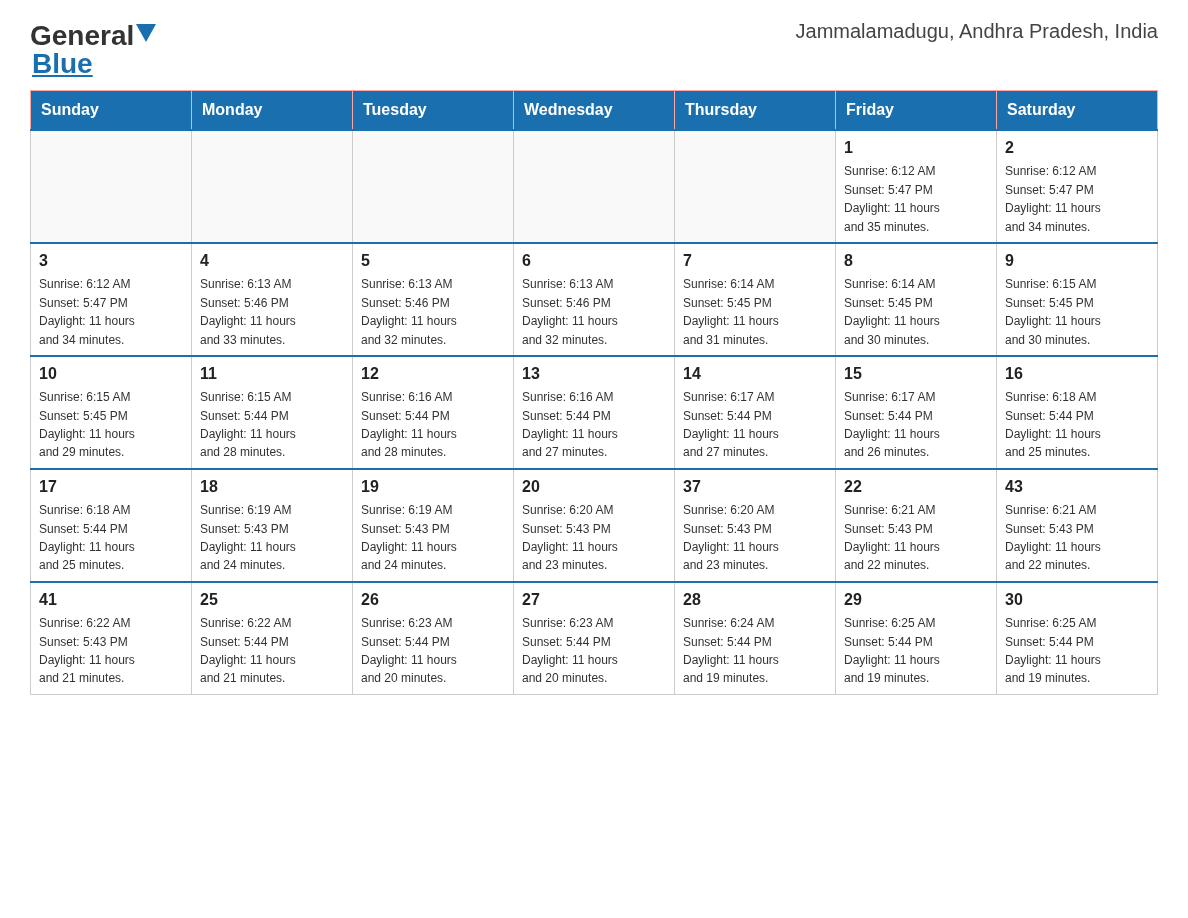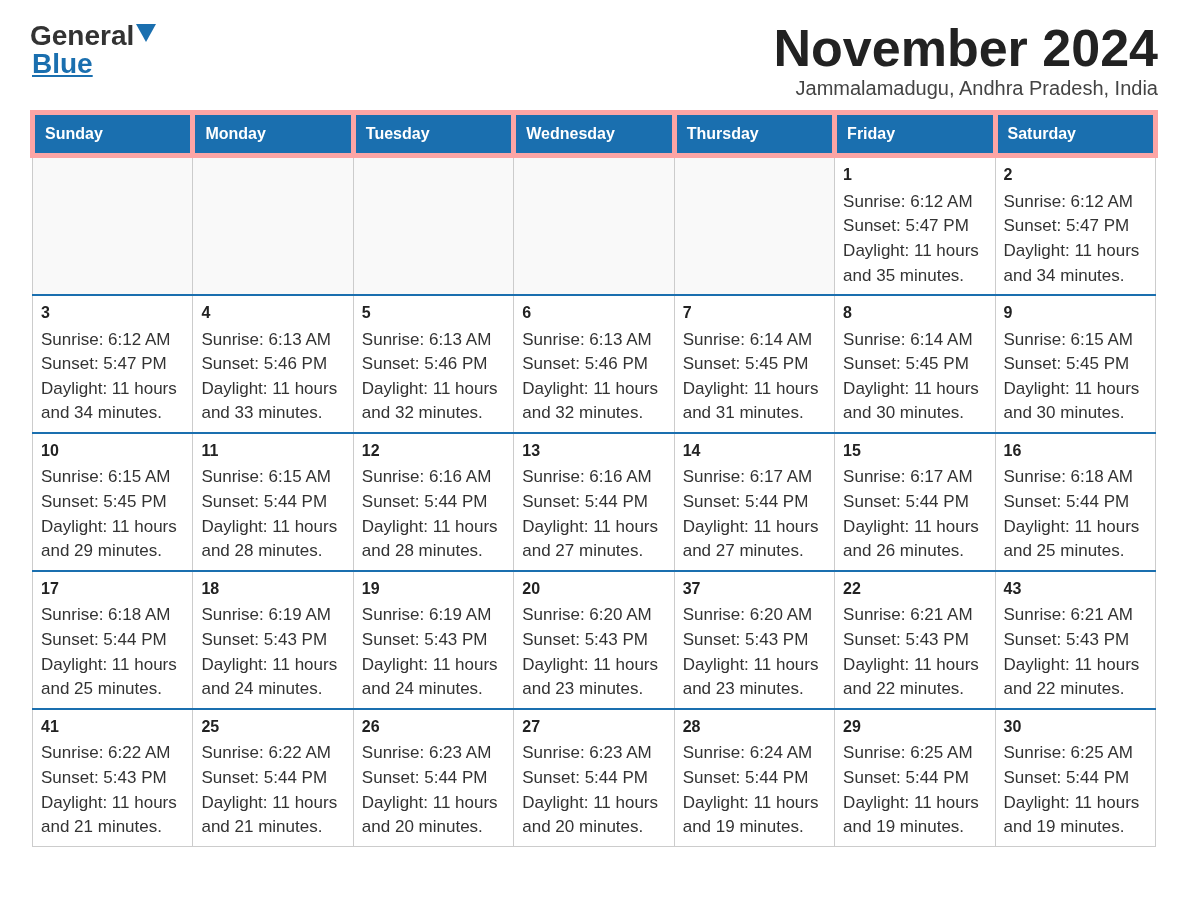--- a/index.html
+++ b/index.html
@@ -39,21 +39,21 @@
       border-collapse: collapse;
       margin-top: 10px;
     }
     .calendar-table thead tr th {
       background-color: #1a6faf;
       color: #fff;
       font-size: 16px;
       font-weight: bold;
       padding: 10px 10px;
       text-align: left;
-      border: 5px solid #fca5a5;
+      border: 1px solid #fca5a5;
     }
     .calendar-table tbody tr td {
       vertical-align: top;
       border: 1px solid #ccc;
       padding: 6px 8px;
       width: 14.28%;
       min-height: 110px;
       height: 110px;
       font-size: 13px;
       color: #333;
@@ -63,21 +63,21 @@
       border-top: 2px solid #1a6faf;
     }
     .day-number {
       font-size: 16px;
       font-weight: bold;
       color: #222;
       display: block;
       margin-bottom: 3px;
     }
     .day-info {
-      font-size: 17px;
+      font-size: 12px;
       color: #333;
       line-height: 1.45;
     }
     .empty-cell {
       background: #f9f9f9;
     }
     .logo-combined {
       display: flex;
       align-items: center;
     }
@@ -110,21 +110,20 @@
           <span class="logo-word-general">General</span>
           <svg width="20" height="20" viewBox="0 0 20 20" style="margin-left:2px;margin-top:-4px;">
             <polygon points="0,0 20,0 10,18" fill="#1a6faf"></polygon>
           </svg>
         </div>
         <span class="logo-word-blue" style="margin-top:-4px;margin-left:2px;">Blue</span>
       </div>
     </div>
   </div>
   <div class="title-area">
-    <div class="month-title">November 2024</div>
     <div class="location-title">Jammalamadugu, Andhra Pradesh, India</div>
   </div>
 </div>
 
 <table class="calendar-table">
   <thead>
     <tr>
     <th>Sunday</th>
         <th>Monday</th>
         <th>Tuesday</th>

